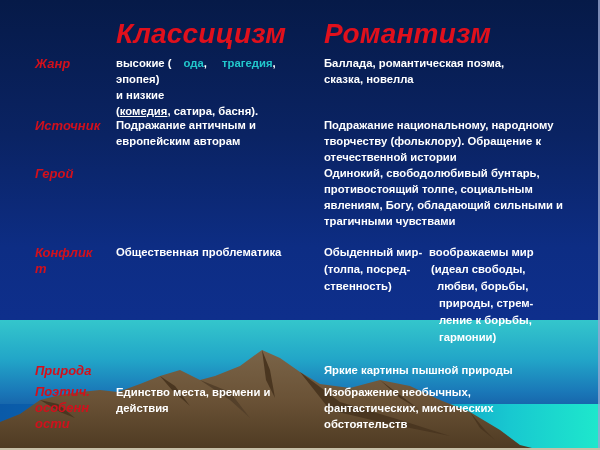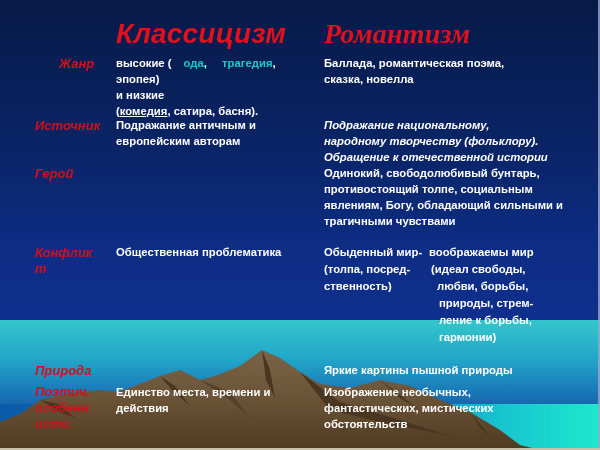--- a/index.html
+++ b/index.html
@@ -49,33 +49,33 @@
       </linearGradient>
     </defs>
     <path d="M0,82 L20,74 L40,60 L60,55 L80,52 L100,50 L118,52 L140,44 L160,36 L180,30 L200,40 L215,36 L240,26 L262,10 L280,18 L300,32 L320,44 L350,48 L380,40 L410,46 L440,60 L470,72 L500,90 L520,105 L540,110 L0,110 Z" fill="url(#mg)"></path>
     <path d="M40,60 L58,64 L75,78 L60,72 Z M160,36 L175,46 L190,66 L172,50 Z M262,10 L270,30 L275,58 L266,40 Z M300,32 L330,70 L380,82 L450,96 L400,80 L340,62 Z M380,40 L400,58 L420,70 Z M470,72 L480,88 L495,100 L485,90 Z" fill="#4a3620"></path>
     <path d="M200,40 L230,52 L250,78 L230,60 Z" fill="#54402a"></path>
   </svg>
   <div class="edge"></div>
   <div class="bottom-edge"></div>
 
   <div class="h-col" style="left:116px;">Классицизм</div>
-  <div class="h-col" style="left:324px;font-family:Liberation Serif, serif;">Романтизм</div>
+  <div class="h-col" style="left:324px;">Романтизм</div>
 
-  <div class="lbl" style="top:56px;margin-left:24px;">Жанр</div>
+  <div class="lbl" style="top:56px;">Жанр</div>
   <div class="cell c1" style="top:55px;">
     <div><span>высокие (</span><span class="teal">ода</span><span>, </span><span class="teal">трагедия</span><span>, эпопея)</span></div>
     <div>и низкие</div>
     <div><span>(</span><span class="u">комедия</span><span>, сатира, басня).</span></div>
   </div>
   <div class="cell c2" style="top:55px; width:200px;">Баллада, романтическая поэма, сказка, новелла</div>
 
   <div class="lbl" style="top:118px; word-break:normal;">Источник</div>
   <div class="cell c1" style="top:117px; width:160px;">Подражание античным и европейским авторам</div>
-  <div class="cell c2" style="top:117px; width:230px;font-style:italic;">Подражание национальному, народному творчеству (фольклору). Обращение к отечественной истории</div>
+  <div class="cell c2" style="top:117px; width:230px;">Подражание национальному, народному творчеству (фольклору). Обращение к отечественной истории</div>
 
   <div class="lbl" style="top:166px;">Герой</div>
   <div class="cell c2" style="top:165px; width:240px;">Одинокий, свободолюбивый бунтарь, противостоящий толпе, социальным явлениям, Богу, обладающий сильными и трагичными чувствами</div>
 
   <div class="lbl" style="top:245px; width:60px;">Конфликт</div>
   <div class="cell c1" style="top:244px;">Общественная проблематика</div>
   <div class="conf-right" style="left:324px; top:244px; line-height:17px;">
     <div>Обыденный мир-</div>
     <div>(толпа, посред-</div>
     <div>ственность)</div>

